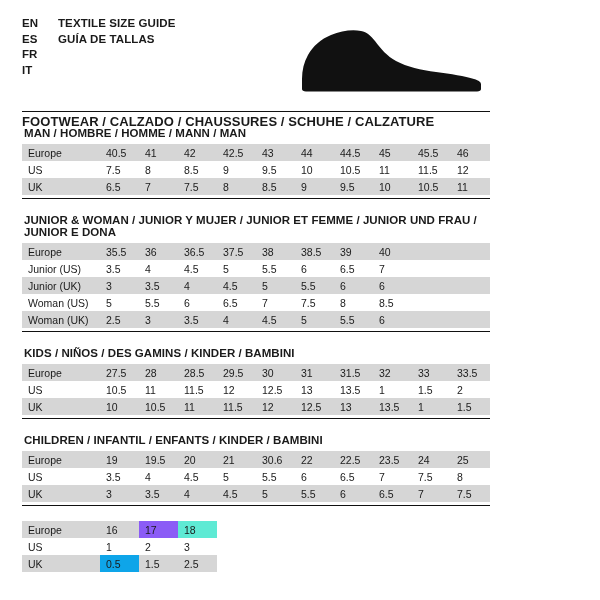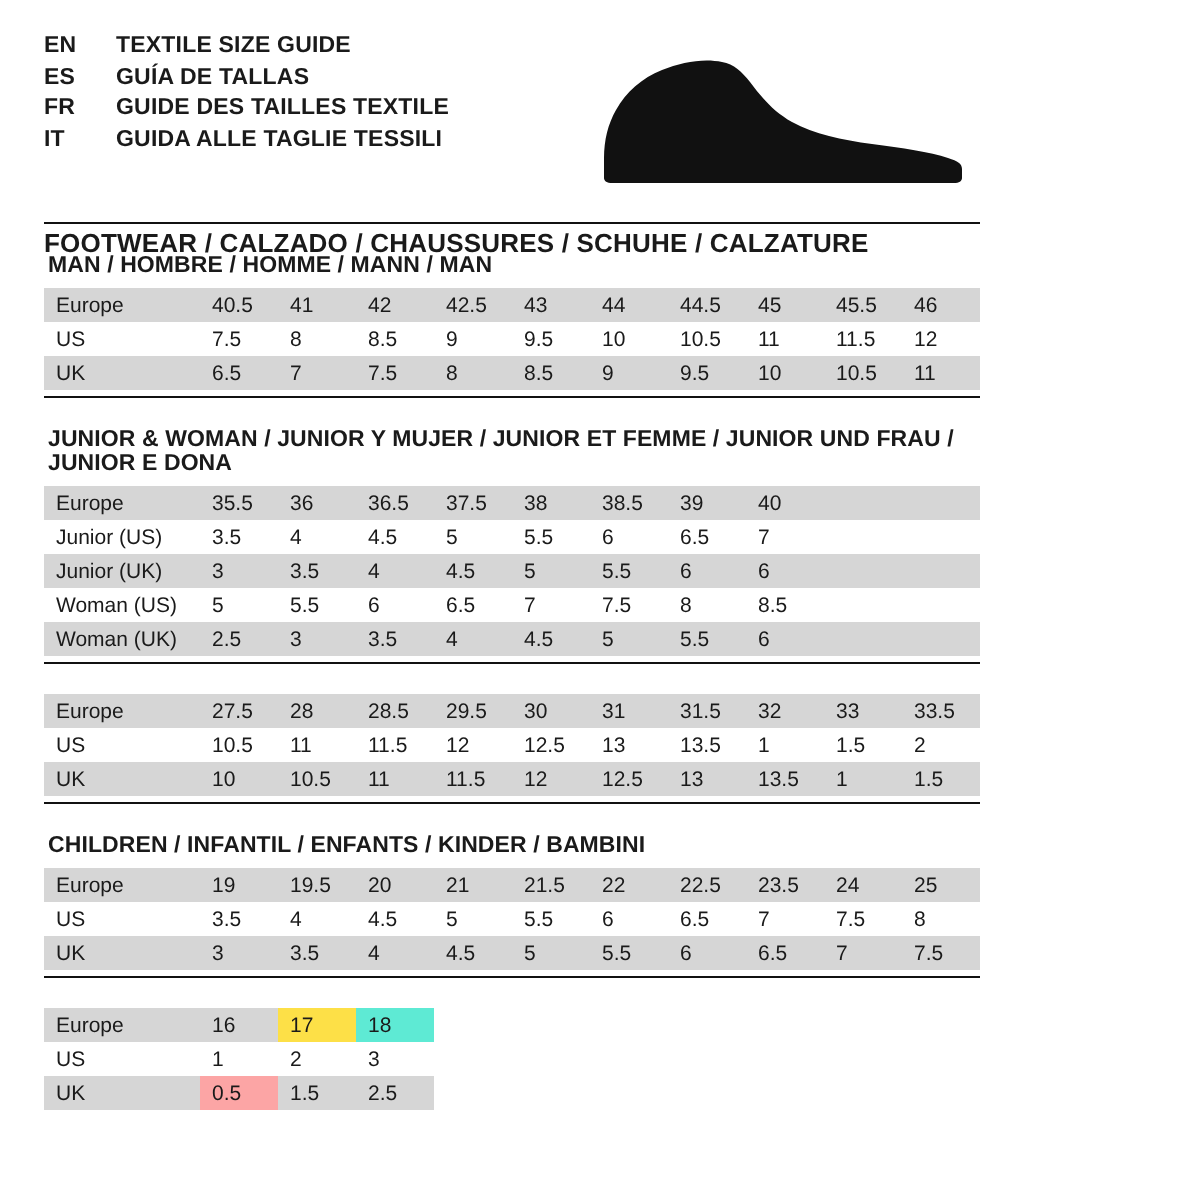--- a/index.html
+++ b/index.html
@@ -114,25 +114,23 @@
       <div class="lang-row">
         <span class="lang-code">EN</span>
         <span class="lang-title">TEXTILE SIZE GUIDE</span>
       </div>
       <div class="lang-row">
         <span class="lang-code">ES</span>
         <span class="lang-title">GUÍA DE TALLAS</span>
       </div>
       <div class="lang-row">
         <span class="lang-code">FR</span>
-        <span class="lang-title">GUIDE DES TAILLES TEXTILE</span>
       </div>
       <div class="lang-row">
         <span class="lang-code">IT</span>
-        <span class="lang-title">GUIDA ALLE TAGLIE TESSILI</span>
       </div>
     </div>
 
     <div class="section-heading">FOOTWEAR / CALZADO / CHAUSSURES / SCHUHE / CALZATURE</div>
 
     <svg class="shoe-icon" viewBox="0 0 185 72">
       <path fill="#111111" d="M3 57 C3 48 5 40 9 33 C14 24 22 17 32 13 C42 9 53 7 62 9 C68 10 72 14 76 19
         C82 27 88 34 97 39 C108 45 122 48 137 50 C152 52 166 54 175 57 C180 58.5 182 60 182 62.5
         L182 64 L3 64 Z"></path>
       <path fill="#111111" d="M3 64 L182 64 L182 67 C182 68.5 180.5 69.5 178 69.5 L7 69.5 C4.5 69.5 3 68.5 3 67 Z"></path>
@@ -257,20 +255,21 @@
         <td>6</td>
         <td></td>
         <td></td>
       </tr>
     </tbody>
       </table>
     <div class="divider"></div>
   </div>
 
   <div class="block">
+    <div class="block-title">KIDS / NIÑOS / DES GAMINS / KINDER / BAMBINI</div>
     <table>
       <tbody>
           <tr class="shaded">
         <td class="label">Europe</td>
         <td>27.5</td>
         <td>28</td>
         <td>28.5</td>
         <td>29.5</td>
         <td>30</td>
         <td>31</td>
@@ -313,21 +312,21 @@
   <div class="block">
     <div class="block-title">CHILDREN / INFANTIL / ENFANTS / KINDER / BAMBINI</div>
     <table>
       <tbody>
           <tr class="shaded">
         <td class="label">Europe</td>
         <td>19</td>
         <td>19.5</td>
         <td>20</td>
         <td>21</td>
-        <td>21.5</td>
+        <td>30.6</td>
         <td>22</td>
         <td>22.5</td>
         <td>23.5</td>
         <td>24</td>
         <td>25</td>
       </tr>
       <tr class="plain">
         <td class="label">US</td>
         <td>3.5</td>
         <td>4</td>
@@ -357,21 +356,21 @@
       </table>
     <div class="divider"></div>
   </div>
 
   <div class="block babies">
     <table>
       <tbody>
           <tr>
         <td class="label" style="background:#d6d6d6">Europe</td>
         <td style="background:#d6d6d6">16</td>
-        <td style="background:#fde047">17</td>
+        <td style="background:#8b5cf6">17</td>
         <td style="background:#5eead4">18</td>
         <td></td>
         <td></td>
         <td></td>
         <td></td>
         <td></td>
         <td></td>
         <td></td>
       </tr>
       <tr class="plain">
@@ -382,21 +381,21 @@
         <td></td>
         <td></td>
         <td></td>
         <td></td>
         <td></td>
         <td></td>
         <td></td>
       </tr>
       <tr>
         <td class="label" style="background:#d6d6d6">UK</td>
-        <td style="background:#fca5a5">0.5</td>
+        <td style="background:#0ea5e9">0.5</td>
         <td style="background:#d6d6d6">1.5</td>
         <td style="background:#d6d6d6">2.5</td>
         <td></td>
         <td></td>
         <td></td>
         <td></td>
         <td></td>
         <td></td>
         <td></td>
       </tr>

